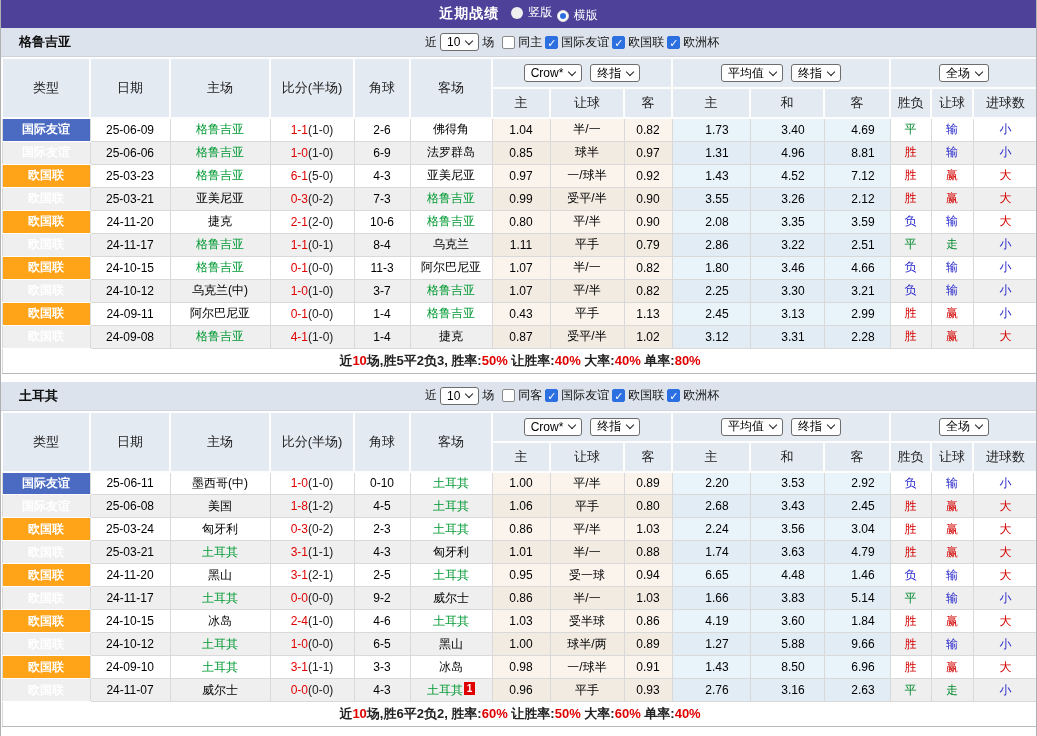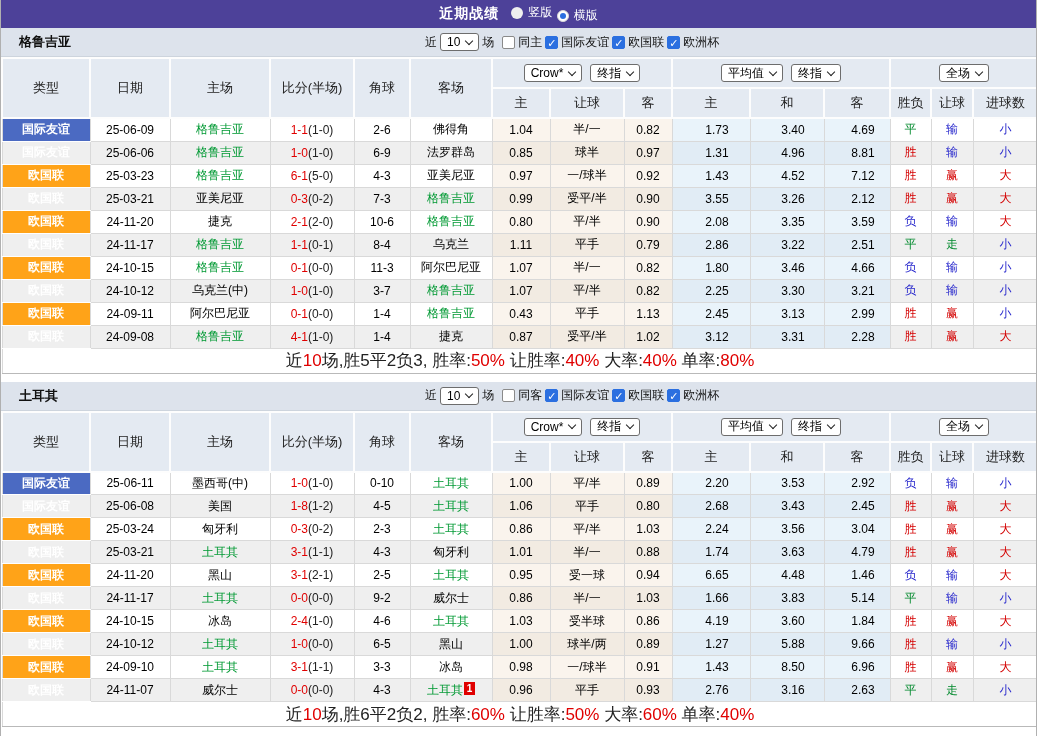--- a/index.html
+++ b/index.html
@@ -48,21 +48,21 @@
 
   .team-green { color:var(--green-team,#009933); }
   .score { color:var(--red,#e00000); }
   .half { color:#222; }
   .c-r { color:var(--red-res,#d40000); }
   .c-b { color:var(--blue-res,#2626cc); }
   .c-g { color:var(--green-res,#00892c); }
 
   .card { display:inline-block; background:#e00000; color:#fff; font-size:10px; font-weight:bold; line-height:13px; width:11px; height:13px; vertical-align:top; margin-left:1px; }
 
-  tr.summary td { height:25px; background:#fff; font-size:17px; border:1px solid #d9d9d9; border-bottom:1px solid #b9b9b9; }
+  tr.summary td { height:25px; background:#fff; font-size:13px; border:1px solid #d9d9d9; border-bottom:1px solid #b9b9b9;font-weight:bold; }
   .sum-r { color:var(--red,#e00000); }
   .sum-k { color:#222; }
 
   .sec-gap { height:8px; background:#fff; }
 </style>
 </head>
 <body>
 
 <div class="page">
   <div class="titlebar">

